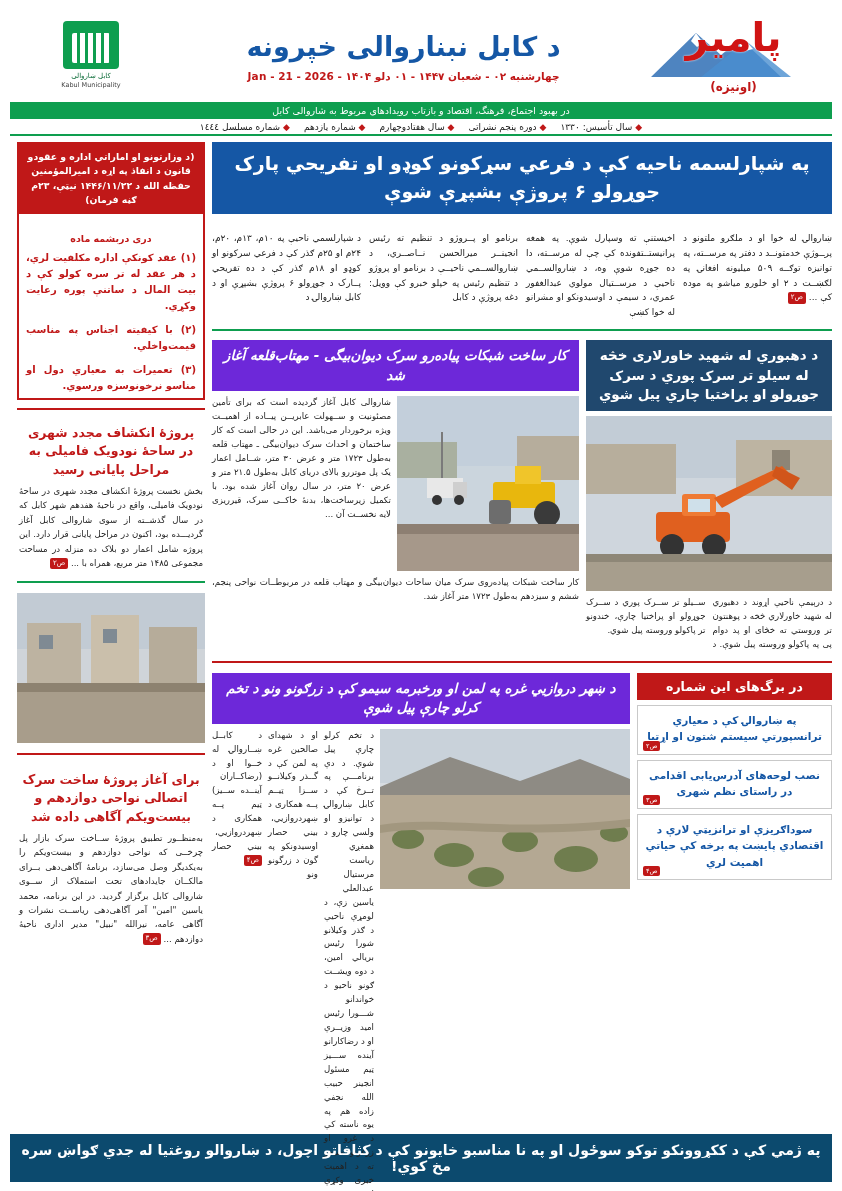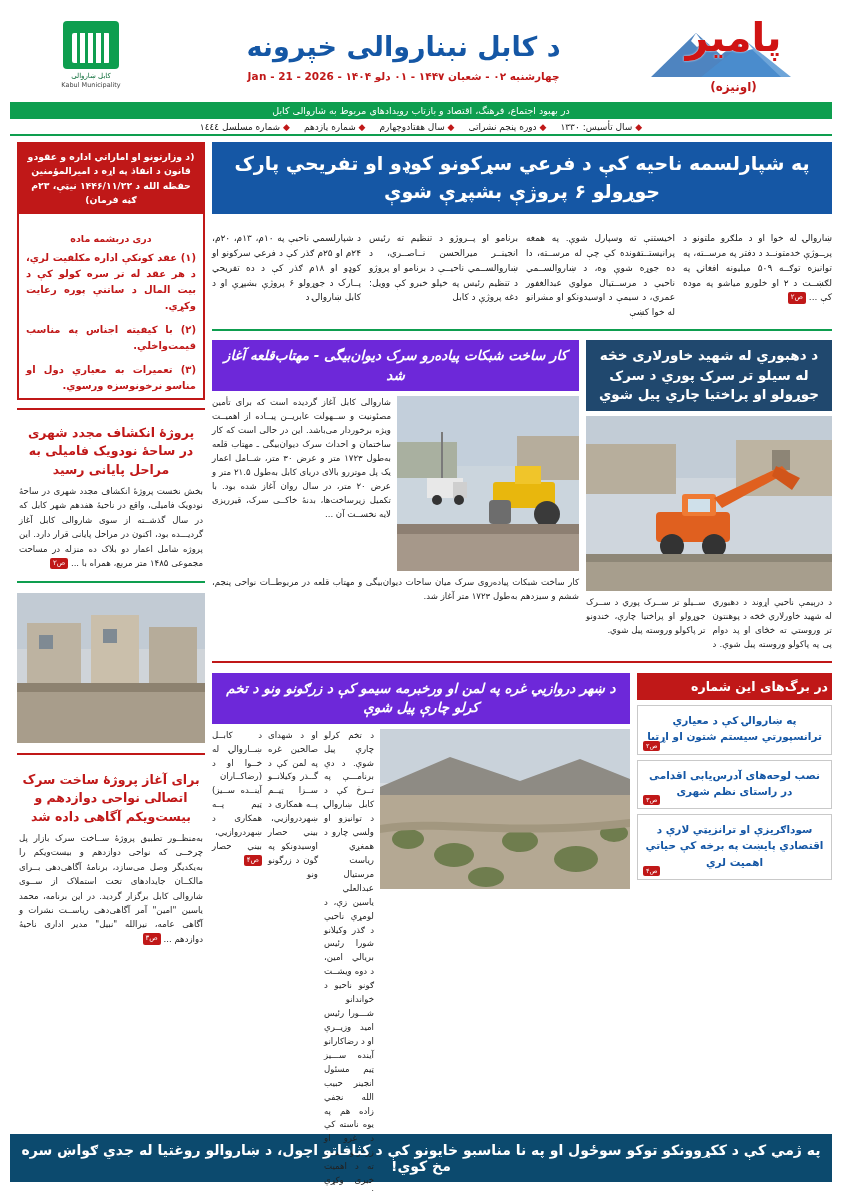--- a/index.html
+++ b/index.html
@@ -169,21 +169,21 @@
   .art-body { display:flex; gap:6px; margin-top:5px; }
   .art-photo { width:150px; height:165px; overflow:hidden; position:relative; background:#c4bfb5;}
   .art-text { flex:1; font-size:8.6px; line-height:1.62; text-align:justify; color:#222; }
   .art-text.two { column-count:2; column-gap:7px; }
 
   
   .row3 { display:flex; gap:7px; margin-top:7px; }
   .bx-left { width:195px; }
   .bx-mid { flex:1; }
   .in-this-issue-head {
-    background:#c01818; color:#fff; text-align:right;
+    background:#c01818; color:#fff; text-align:center;
     padding:5px 4px; font-size:12.5px; font-weight:bold; line-height:1.4;
   }
   .issue-item {
     border:1px solid #c9c9c9;
     margin-top:5px;
     padding:6px 7px 9px 7px;
     font-size:10.5px;
     font-weight:bold;
     color:#1557a5;
     line-height:1.55;

